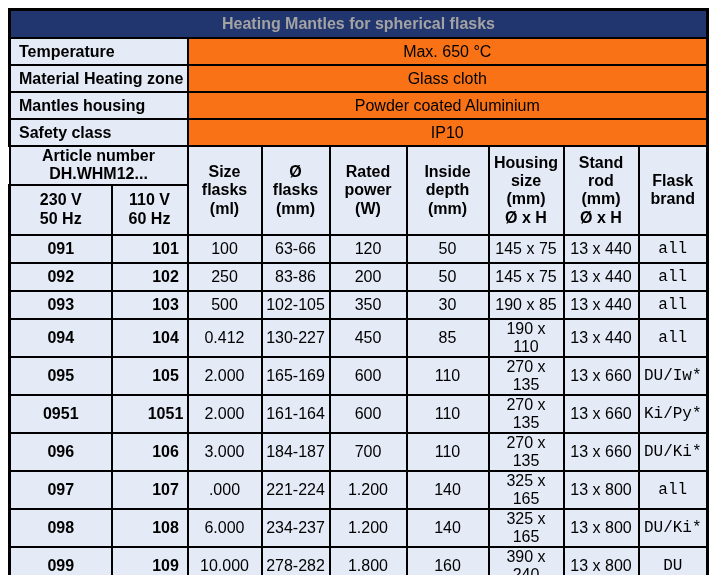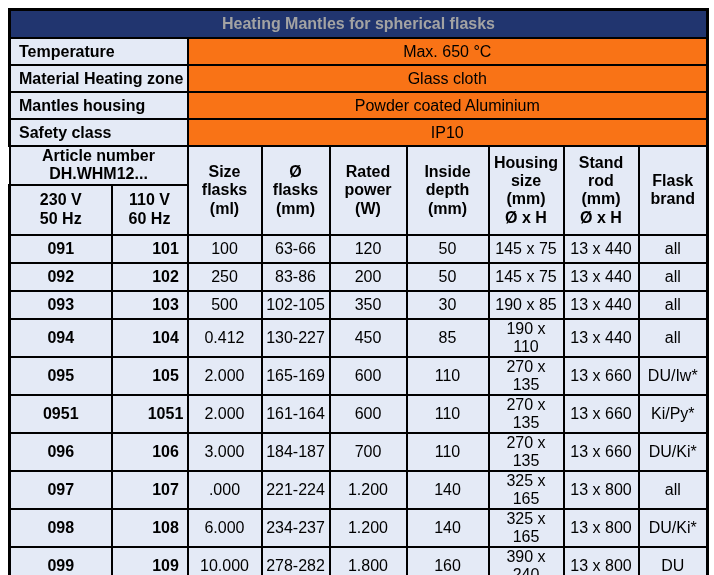--- a/index.html
+++ b/index.html
@@ -48,21 +48,21 @@
     line-height:1.15;
   }
   tr.hdr-top td{height:34px;border-left-width:3px;}
   tr.hdr-top td.hdr{border-left-width:2px;}
   tr.hdr-top td:last-child{border-right-width:3px;}
   tr.hdr-sub td{height:48px;}
   tr.hdr-sub td:first-child{border-left-width:3px;}
   tr.data-row td{height:26px;background:#e4eaf6;}
   tr.data-row td.art{font-weight:bold;border-left-width:3px;}
   tr.data-row td.art + td.art{border-left-width:2px;padding-left:34px;}
-  tr.data-row td:last-child{border-right-width:3px;}
+  tr.data-row td:last-child{border-right-width:3px;font-family:Liberation Mono, monospace;}
 </style>
 </head>
 <body>
 
 <div class="sheet">
 <table class="spec">
   <colgroup>
     <col style="width:102px">
         <col style="width:76px">
         <col style="width:74px">

